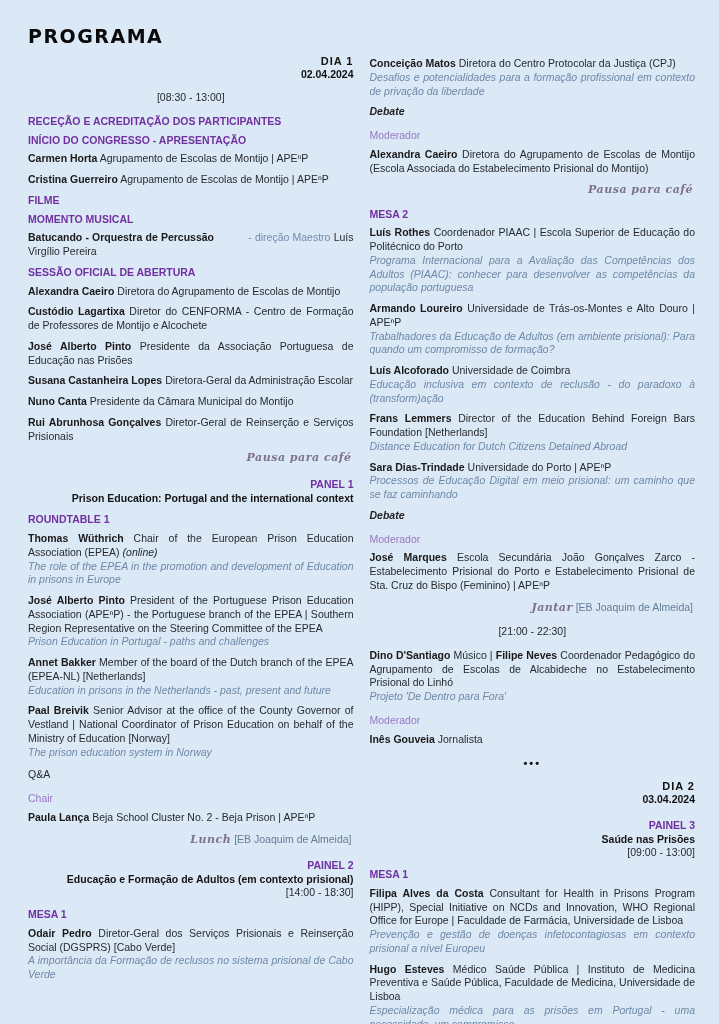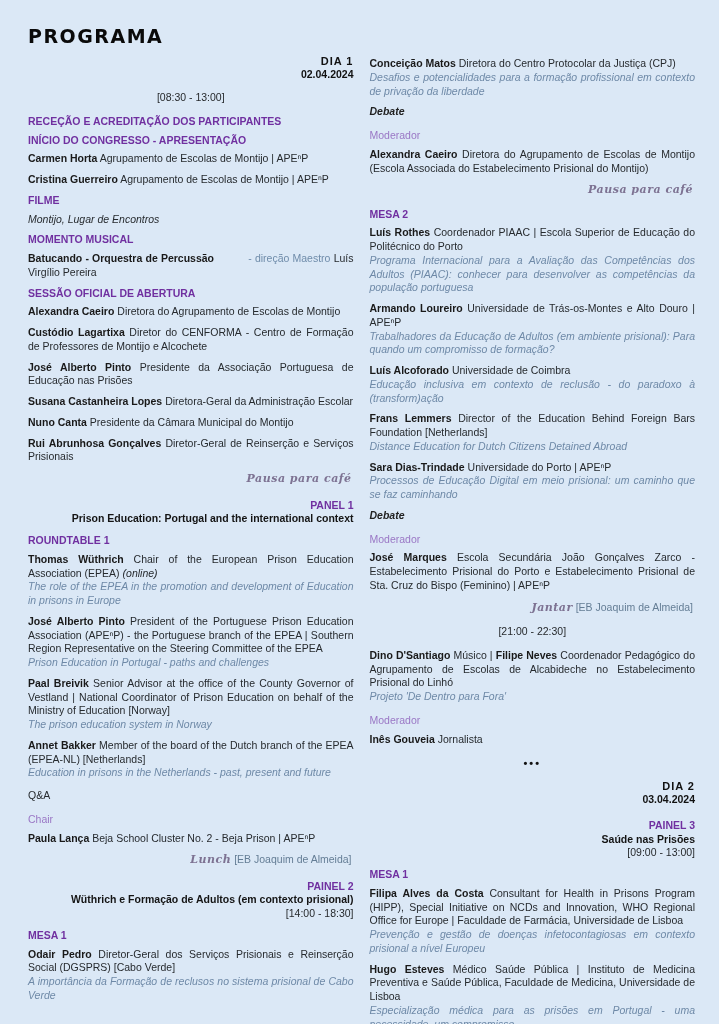--- a/index.html
+++ b/index.html
@@ -56,47 +56,46 @@
       <div class="day">
         <div class="day-name">DIA 1</div>
         <div class="day-date">02.04.2024</div>
       </div>
       <div class="time-line">[08:30 - 13:00]</div>
       <div class="heading">RECEÇÃO E ACREDITAÇÃO DOS PARTICIPANTES</div>
       <div class="heading">INÍCIO DO CONGRESSO - APRESENTAÇÃO</div>
       <p class="entry"><span class="seg-b">Carmen Horta</span><span class="seg-r"> Agrupamento de Escolas de Montijo | APEⁿP</span></p>
       <p class="entry"><span class="seg-b">Cristina Guerreiro</span><span class="seg-r"> Agrupamento de Escolas de Montijo | APEⁿP</span></p>
       <div class="heading">FILME</div>
-      <p class="entry"><span class="seg-i">Montijo, Lugar de Encontros</span></p>
       <div class="heading">MOMENTO MUSICAL</div>
       <p class="entry"><span class="seg-b">Batucando - Orquestra de Percussão</span><span class="seg-m"> - direção Maestro </span><span class="seg-r">Luís Virgílio Pereira</span></p>
       <div class="heading">SESSÃO OFICIAL DE ABERTURA</div>
       <p class="entry"><span class="seg-b">Alexandra Caeiro</span><span class="seg-r"> Diretora do Agrupamento de Escolas de Montijo</span></p>
       <p class="entry"><span class="seg-b">Custódio Lagartixa</span><span class="seg-r"> Diretor do CENFORMA - Centro de Formação de Professores de Montijo e Alcochete</span></p>
       <p class="entry"><span class="seg-b">José Alberto Pinto</span><span class="seg-r"> Presidente da Associação Portuguesa de Educação nas Prisões</span></p>
       <p class="entry"><span class="seg-b">Susana Castanheira Lopes</span><span class="seg-r"> Diretora-Geral da Administração Escolar</span></p>
       <p class="entry"><span class="seg-b">Nuno Canta</span><span class="seg-r"> Presidente da Câmara Municipal do Montijo</span></p>
       <p class="entry"><span class="seg-b">Rui Abrunhosa Gonçalves</span><span class="seg-r"> Diretor-Geral de Reinserção e Serviços Prisionais</span></p>
       <div class="script-line"><span class="script-word">Pausa para café</span></div>
       <div class="panel">
         <div class="panel-title">PANEL 1</div>
         <div class="panel-subtitle">Prison Education: Portugal and the international context</div>
       </div>
       <div class="heading">ROUNDTABLE 1</div>
       <p class="entry"><span class="seg-b">Thomas Wüthrich</span><span class="seg-r"> Chair of the European Prison Education Association (EPEA) </span><span class="seg-i">(online)</span><span class="talk-title">The role of the EPEA in the promotion and development of Education in prisons in Europe</span></p>
       <p class="entry"><span class="seg-b">José Alberto Pinto</span><span class="seg-r"> President of the Portuguese Prison Education Association (APEⁿP) - the Portuguese branch of the EPEA | Southern Region Representative on the Steering Committee of the EPEA</span><span class="talk-title">Prison Education in Portugal - paths and challenges</span></p>
+      <p class="entry"><span class="seg-b">Annet Bakker</span><span class="seg-r"> Member of the board of the Dutch branch of the EPEA (EPEA-NL) [Netherlands]</span><span class="talk-title">Education in prisons in the Netherlands - past, present and future</span></p>
       <p class="entry"><span class="seg-b">Paal Breivik</span><span class="seg-r"> Senior Advisor at the office of the County Governor of Vestland | National Coordinator of Prison Education on behalf of the Ministry of Education [Norway]</span><span class="talk-title">The prison education system in Norway</span></p>
-      <p class="entry"><span class="seg-b">Annet Bakker</span><span class="seg-r"> Member of the board of the Dutch branch of the EPEA (EPEA-NL) [Netherlands]</span><span class="talk-title">Education in prisons in the Netherlands - past, present and future</span></p>
       <div class="plain-line">Q&amp;A</div>
       <div class="subheading">Chair</div>
       <p class="entry"><span class="seg-b">Paula Lança</span><span class="seg-r"> Beja School Cluster No. 2 - Beja Prison | APEⁿP</span></p>
       <div class="script-line"><span class="script-word">Lunch</span><span class="script-rest"> [EB Joaquim de Almeida]</span></div>
       <div class="panel">
         <div class="panel-title">PAINEL 2</div>
-        <div class="panel-subtitle">Wüthrich e Formação de Adultos (em contexto prisional)</div>
+        <div class="panel-subtitle">Educação e Formação de Adultos (em contexto prisional)</div>
         <div class="panel-time">[14:00 - 18:30]</div>
       </div>
       <div class="heading">MESA 1</div>
       <p class="entry"><span class="seg-b">Odair Pedro</span><span class="seg-r"> Diretor-Geral dos Serviços Prisionais e Reinserção Social (DGSPRS) [Cabo Verde]</span><span class="talk-title">A importância da Formação de reclusos no sistema prisional de Cabo Verde</span></p>
     </div>
   <div class="col" id="col-1">
       <p class="entry"><span class="seg-b">Conceição Matos</span><span class="seg-r"> Diretora do Centro Protocolar da Justiça (CPJ)</span><span class="talk-title">Desafios e potencialidades para a formação profissional em contexto de privação da liberdade</span></p>
       <div class="debate-line">Debate</div>
       <div class="subheading">Moderador</div>
       <p class="entry"><span class="seg-b">Alexandra Caeiro</span><span class="seg-r"> Diretora do Agrupamento de Escolas de Montijo (Escola Associada do Estabelecimento Prisional do Montijo)</span></p>

